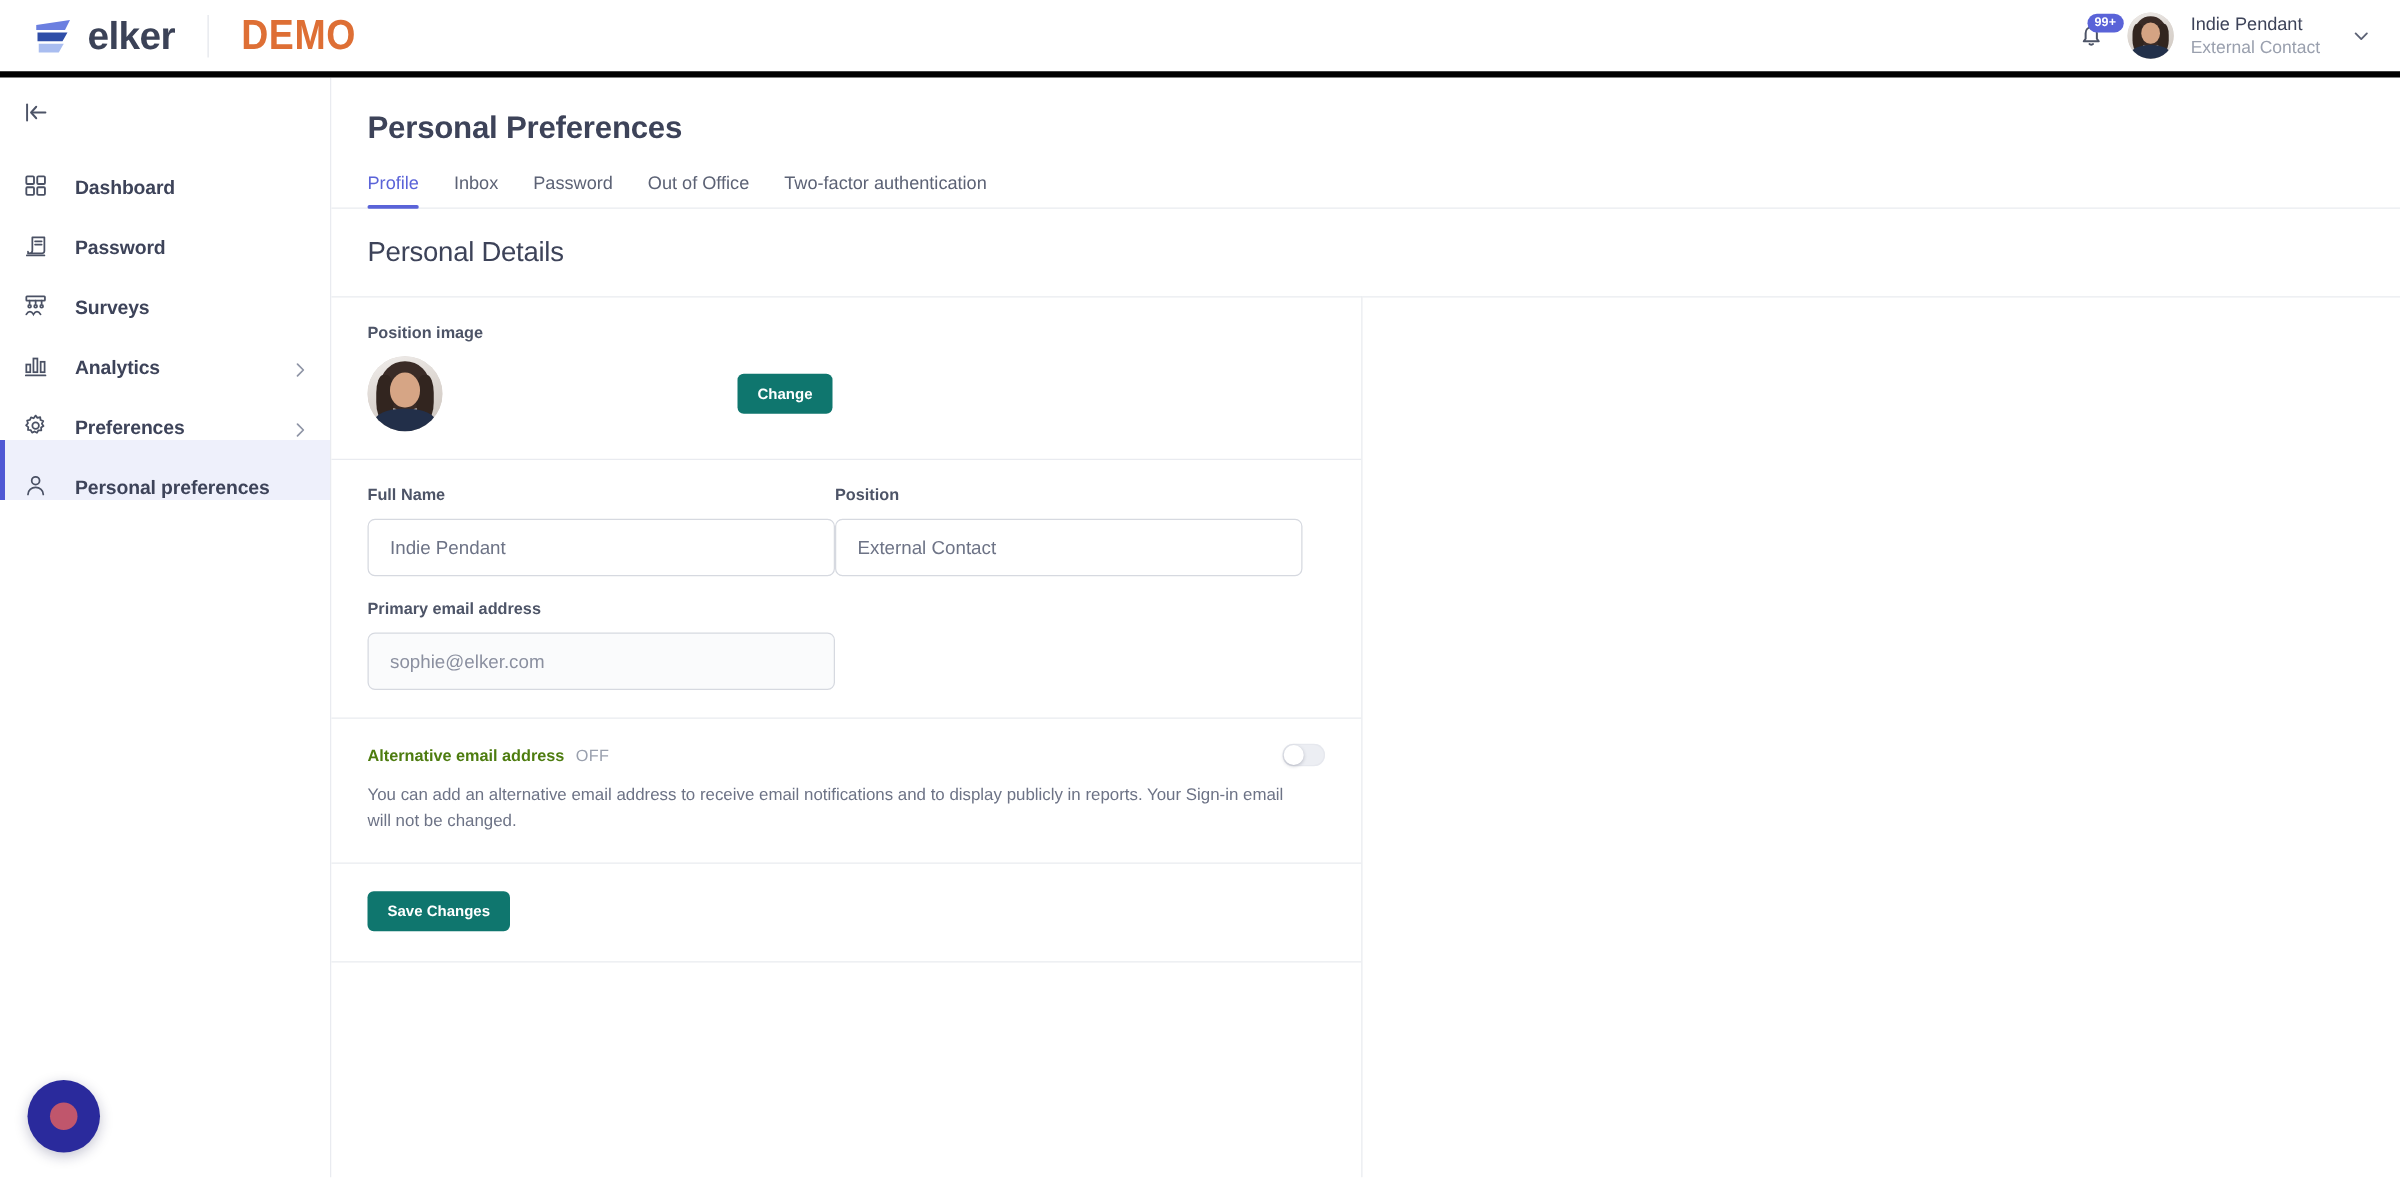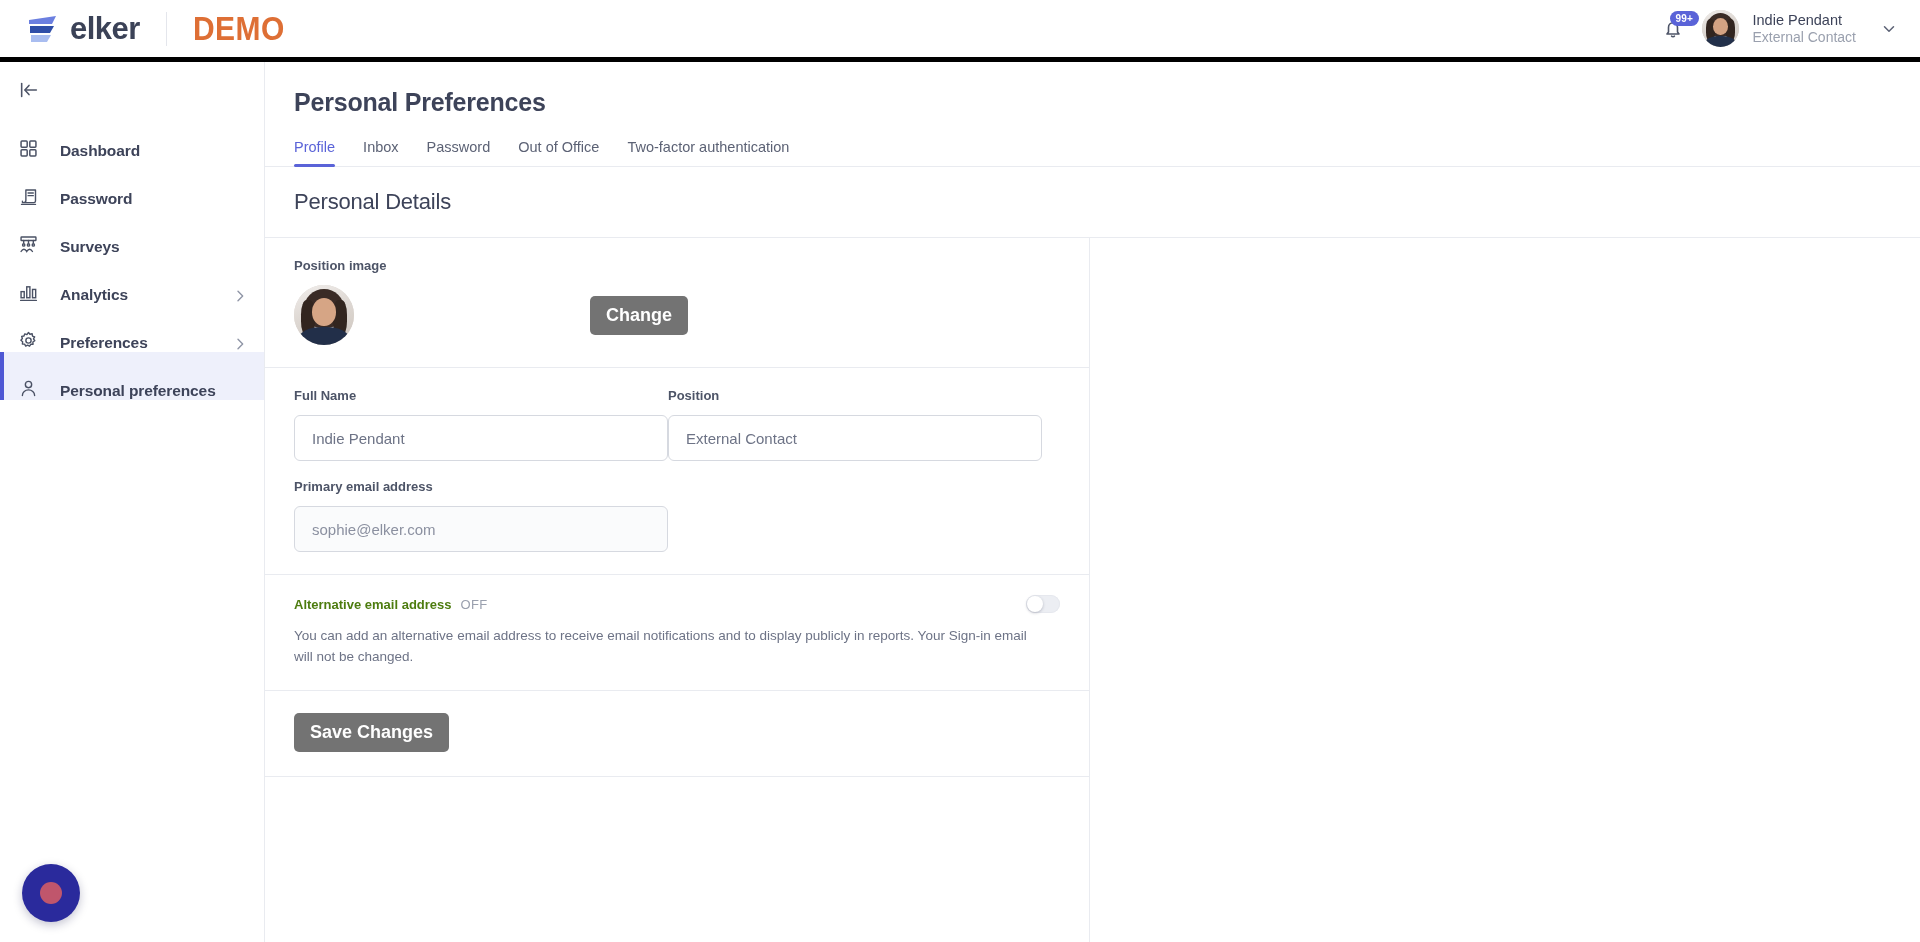--- a/index.html
+++ b/index.html
@@ -129,22 +129,22 @@
     position: relative; background: #ddd7d2; flex-shrink: 0;
   }
   .avatar-lg .face-bg { position:absolute; inset:0; background: linear-gradient(160deg,#f1eeec 0%,#ded8d3 45%,#cdc5be 100%); }
   .avatar-lg .hair { position:absolute; left:10px; top:4px; width:40px; height:39px; border-radius:50% 50% 44% 44%; background:#3a2b26; }
   .avatar-lg .skin { position:absolute; left:18px; top:13px; width:24px; height:28px; border-radius:50% 50% 48% 48%; background:#d6a585; }
   .avatar-lg .body { position:absolute; left:5px; bottom:-6px; width:50px; height:24px; border-radius:46% 46% 0 0; background:#222f49; }
   .avatar-lg .hair2 { position:absolute; left:7px; top:15px; width:14px; height:36px; border-radius:40%; background:#32251f; }
   .avatar-lg .hair3 { position:absolute; right:7px; top:15px; width:14px; height:36px; border-radius:40%; background:#32251f; }
 
   .btn-primary {
-    background: #737373; color: #fff; border: none;
-    font-size: 18px; font-weight: bold;
+    background: #0f766e; color: #fff; border: none;
+    font-size: 12px; font-weight: bold;
     border-radius: 5px; padding: 9px 16px;
     cursor: pointer; font-family: "Liberation Sans", sans-serif;
   }
   .change-btn { margin-left: 236px; }
 
   .fields-row { display: flex; gap: 0; }
   .field { display: flex; flex-direction: column; }
   .field.w1 { width: 374px; }
   .input {
     height: 46px; border: 1px solid #d6d9e0; border-radius: 6px;

